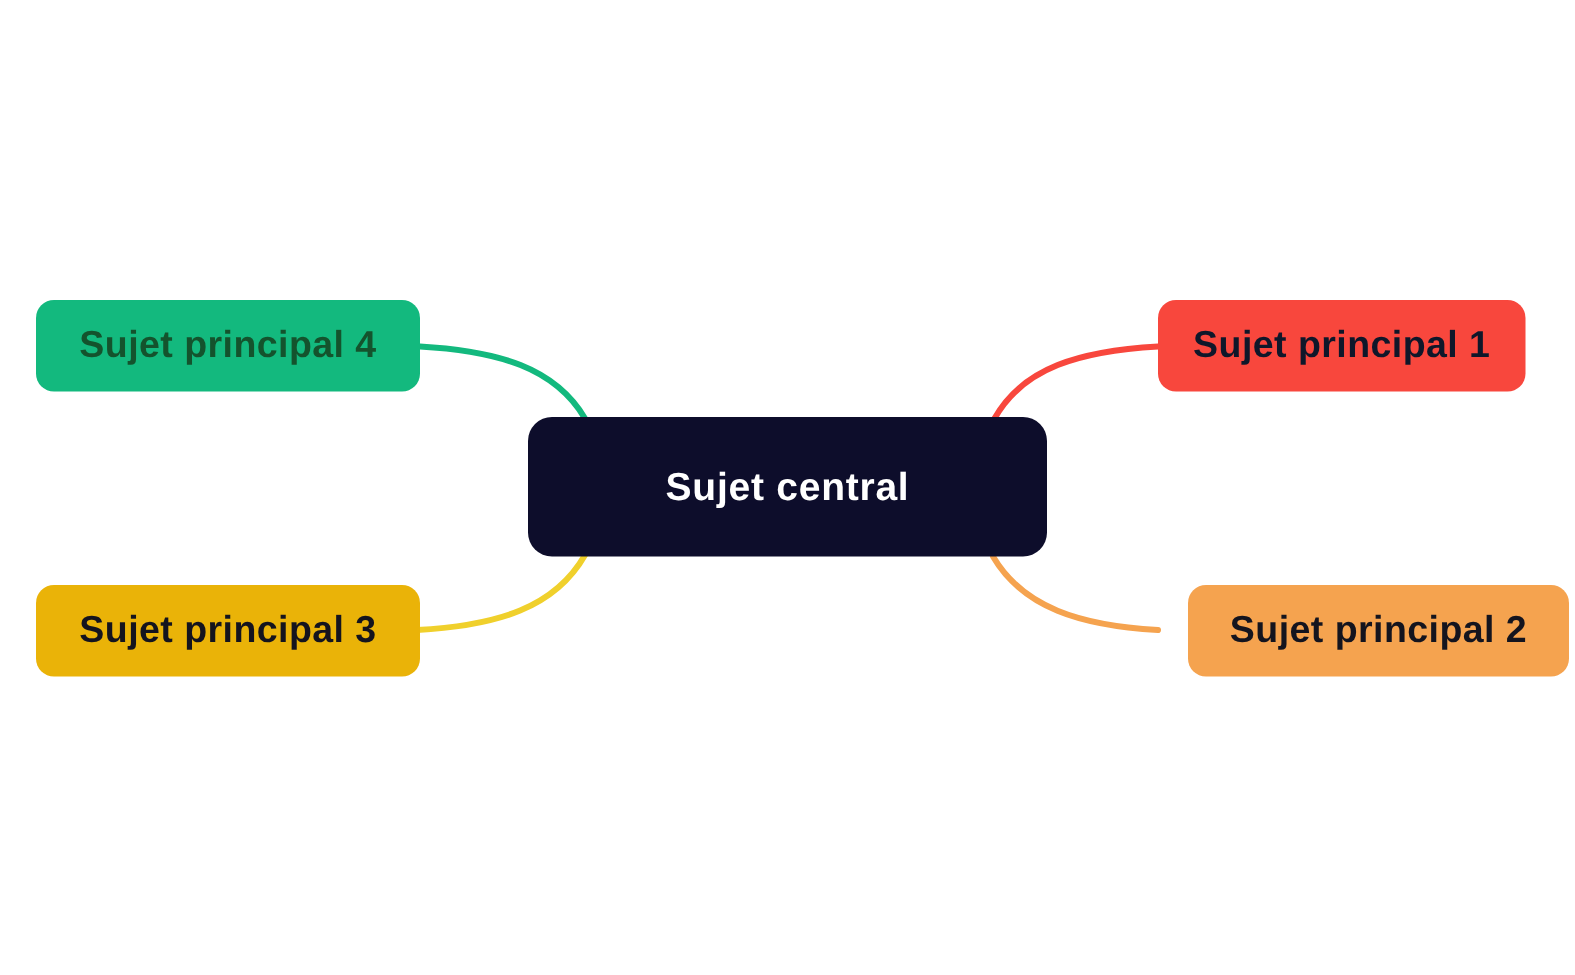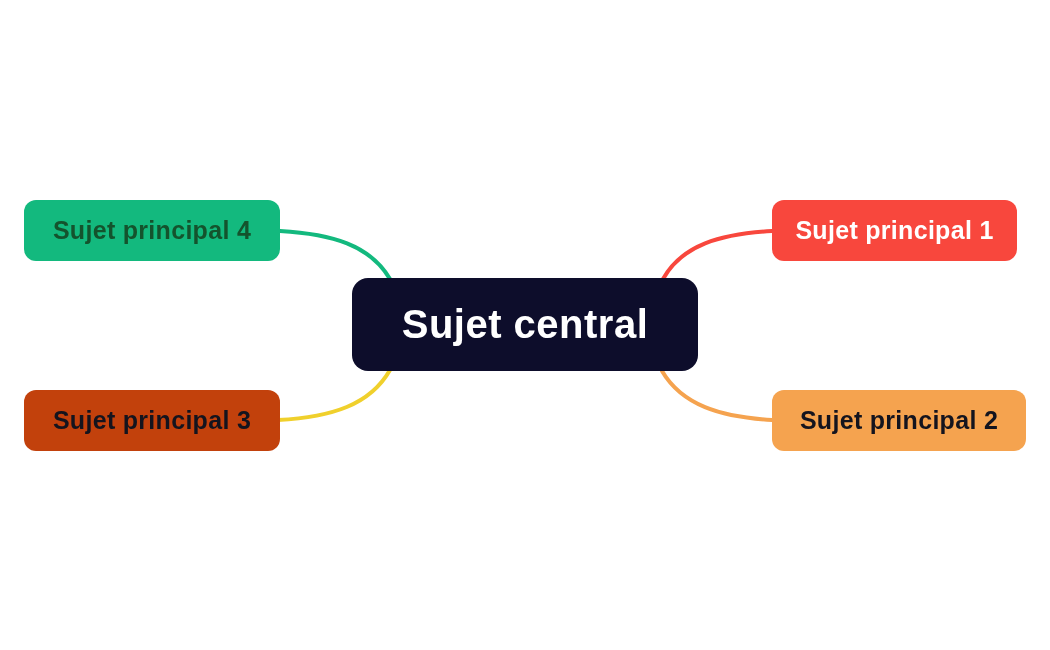--- a/index.html
+++ b/index.html
@@ -42,21 +42,21 @@
     text-align: center;
   }
   .central {
     left: 352px;
     top: 278px;
     width: 346px;
     height: 93px;
     border-radius: 16px;
   }
   .central .node-label {
-    font-size: 40px;
+    font-size: 26px;
     letter-spacing: 0.5px;
   }
   .branch {
     height: 61px;
     border-radius: 12px;
   }
   .branch .node-label {
     font-size: 25px;
     letter-spacing: 0.3px;
   }
@@ -75,28 +75,28 @@
     <path class="edge" d="M 663 279 C 682 245, 720 234, 772 231" stroke="#f8473d"></path>
     <path class="edge" d="M 390 370 C 370 405, 332 417, 278 420" stroke="#f0d02c"></path>
     <path class="edge" d="M 662 371 C 682 405, 720 417, 772 420" stroke="#f5a34f"></path>
   </svg>
 
   <div class="node central" style="background-color: rgb(13, 13, 43);">
     <span class="node-label" style="color: rgb(255, 255, 255);">Sujet central</span>
   </div>
 
   <div class="node branch b1" style="background-color: rgb(248, 71, 61);">
-    <span class="node-label" style="color: #ffffff;">Sujet principal 1</span>
+    <span class="node-label" style="color: #0f172a;">Sujet principal 1</span>
   </div>
 
-  <div class="node branch b2" style="background-color: rgb(245, 163, 79);">
+  <div class="node branch b2" style="background-color: rgb(245, 163, 79); margin-left: 20px;">
     <span class="node-label" style="color: rgb(20, 20, 30);">Sujet principal 2</span>
   </div>
 
-  <div class="node branch b3" style="background-color: #c2410c;">
+  <div class="node branch b3" style="background-color: #eab308;">
     <span class="node-label" style="color: rgb(20, 20, 30);">Sujet principal 3</span>
   </div>
 
   <div class="node branch b4" style="background-color: rgb(19, 185, 126);">
     <span class="node-label" style="color: #14532d;">Sujet principal 4</span>
   </div>
 
 </div>
 
 </body></html>

